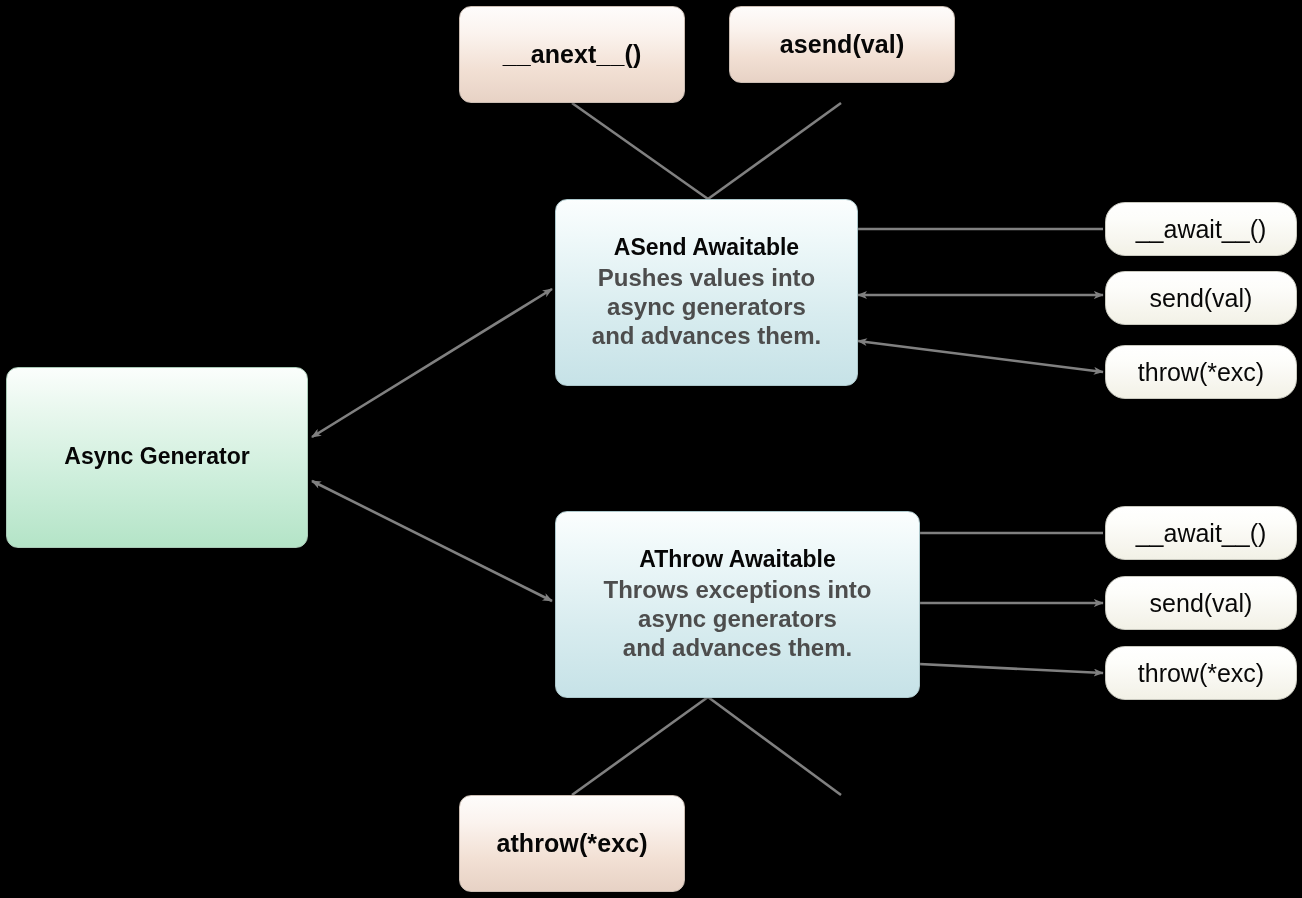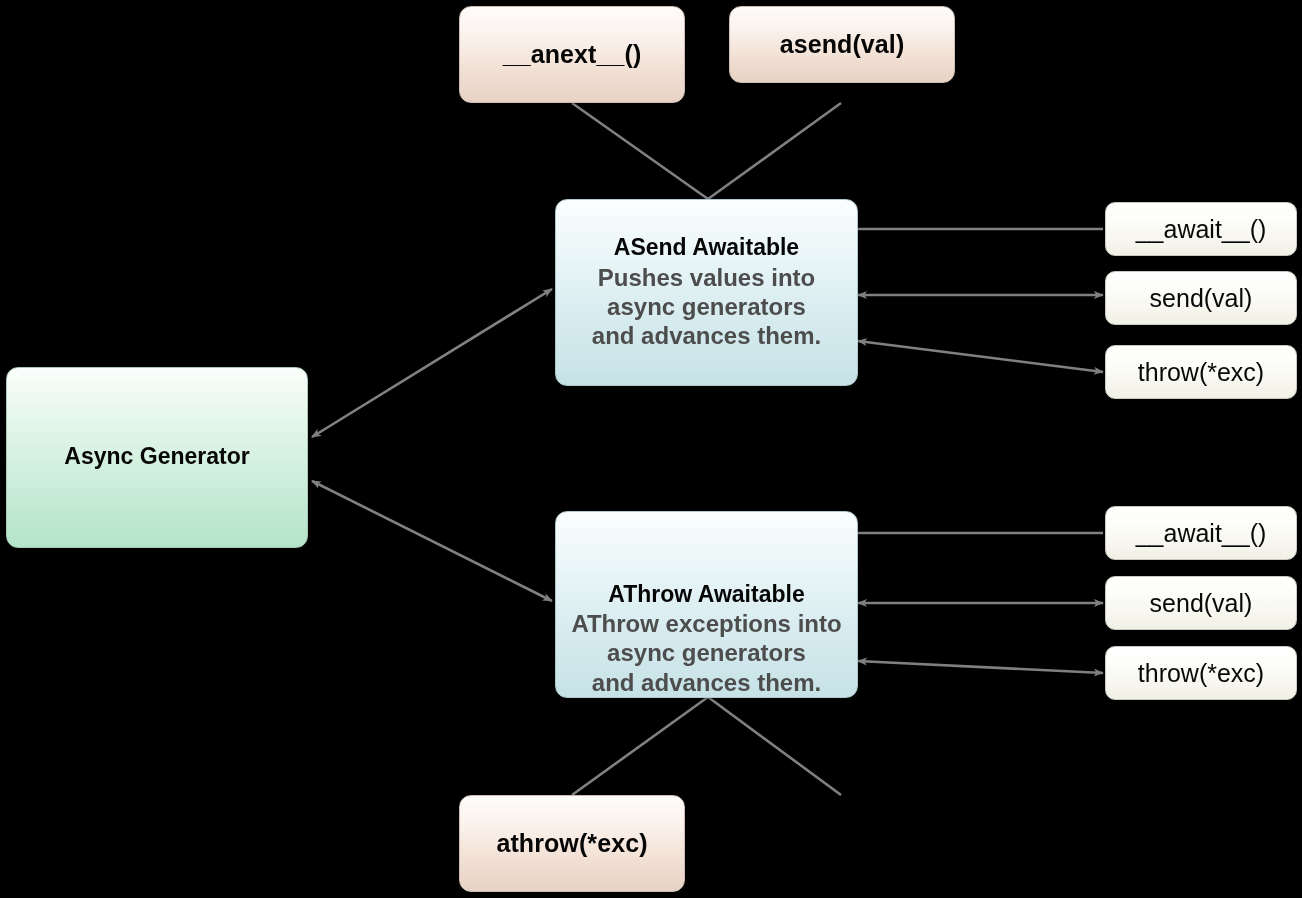--- a/index.html
+++ b/index.html
@@ -70,21 +70,21 @@
     font-size: 24px;
     font-weight: bold;
     color: #4d4d4d;
     line-height: 1.22;
     white-space: pre-line;
   }
   
   .node-api {
     background: linear-gradient(to bottom, #ffffff 0%, #fdfdfa 30%, #f7f6ef 70%, #f2f1e6 100%);
     border-color: #c9c9bf;
-    border-radius: 10px;
+    border-radius: 20px;
   }
   .node-api .title {
     font-size: 25px;
     font-weight: normal;
     color: #080808;
   }
 </style>
 </head>
 <body>
 
@@ -134,23 +134,23 @@
     <div class="title">Async Generator</div>
   </div>
 
   <div class="node node-awaitable" style="left:555px; top:199px; width:303px; height:187px;text-align:center;">
     <div class="title">ASend Awaitable</div>
     <div class="desc">Pushes values into
 async generators
 and advances them.</div>
   </div>
 
-  <div class="node node-awaitable" style="left:555px; top:511px; width:303px; height:187px;justify-content:flex-end;">
+  <div class="node node-awaitable" style="left:555px; top:511px; width:365px; height:187px;">
     <div class="title">AThrow Awaitable</div>
-    <div class="desc">AThrow exceptions into
+    <div class="desc">Throws exceptions into
 async generators
 and advances them.</div>
   </div>
 
   <div class="node node-api" style="left:1105px; top:202px; width:192px; height:54px;">
     <div class="title">__await__()</div>
   </div>
   <div class="node node-api" style="left:1105px; top:271px; width:192px; height:54px;">
     <div class="title">send(val)</div>
   </div>

